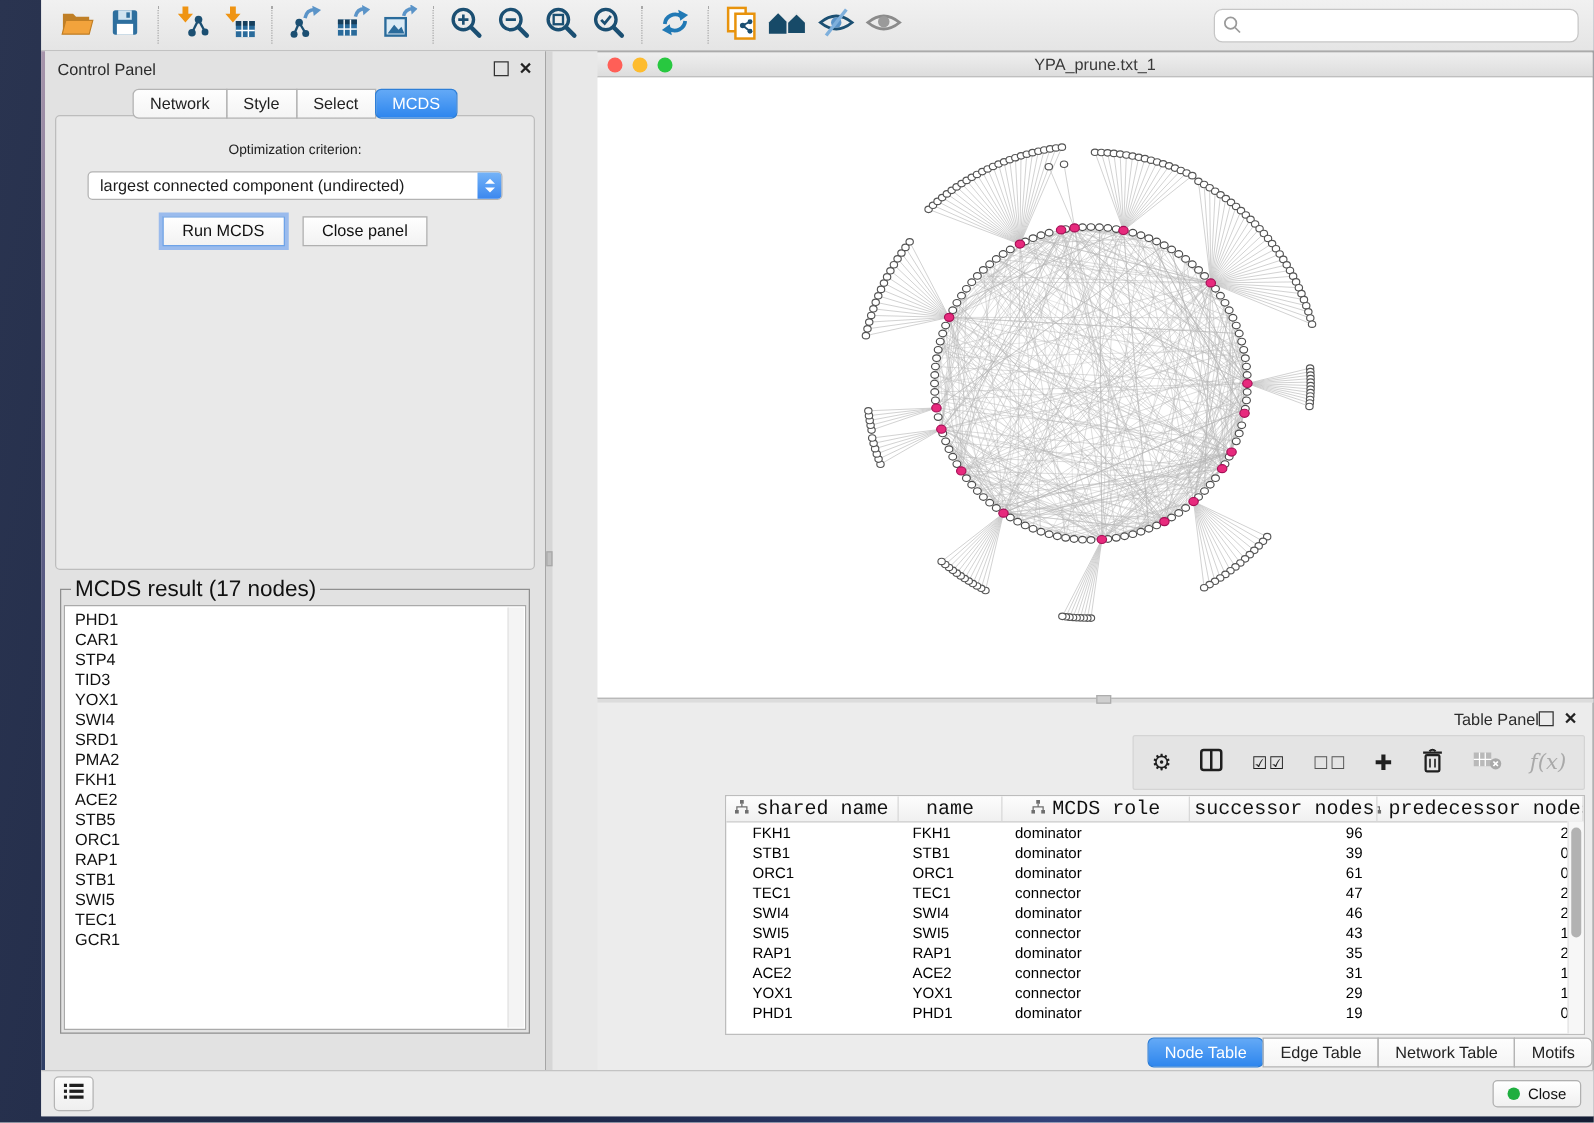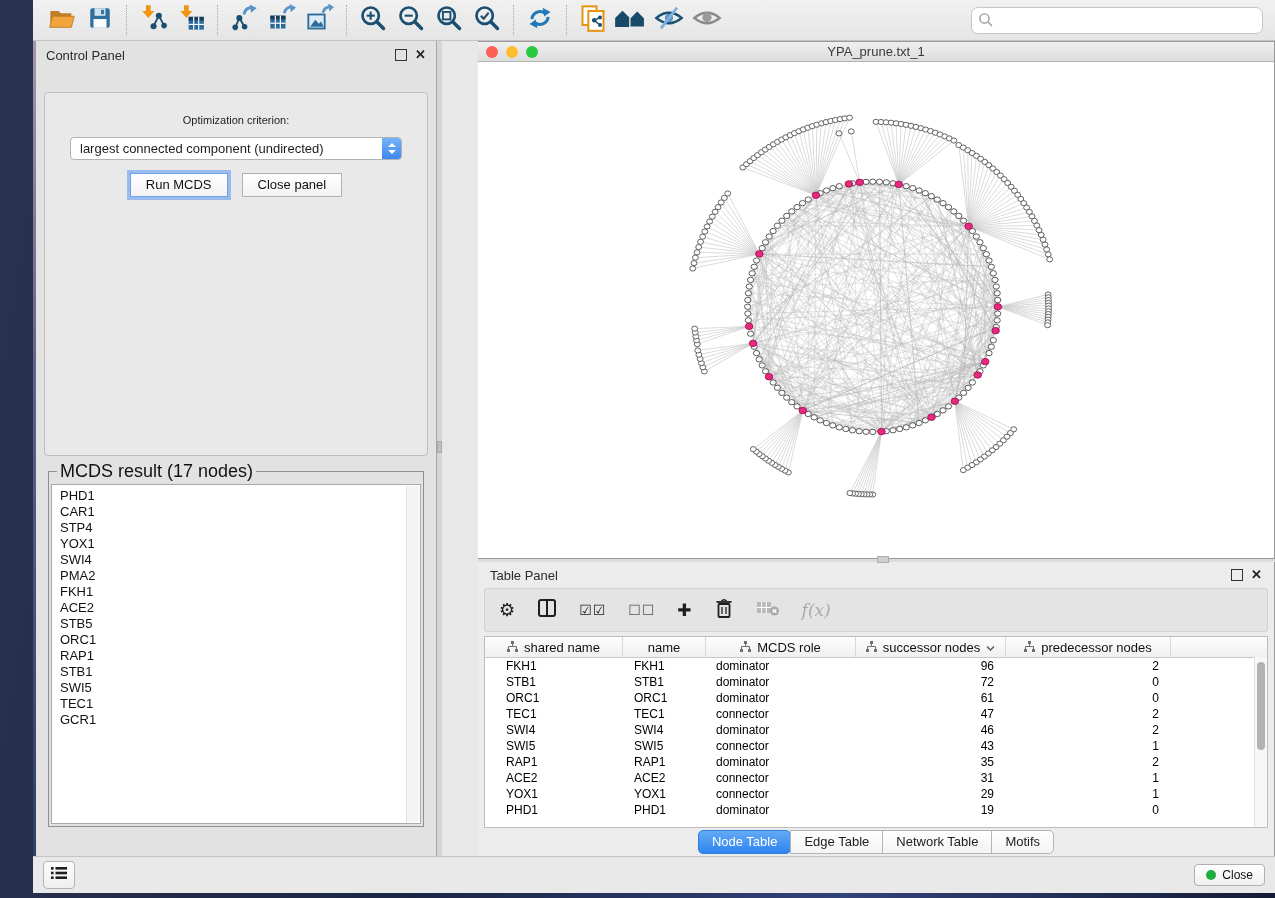--- a/index.html
+++ b/index.html
@@ -63,31 +63,31 @@
   
   .right-col{flex:1;display:flex;flex-direction:column;min-width:0;padding-left:36px;}
   .net-window{height:518px;flex:0 0 auto;display:flex;flex-direction:column;border:1px solid #9a9a9a;border-left:none;box-sizing:border-box;}
   .net-titlebar{height:19px;background:linear-gradient(#efefef,#dddddd);border-bottom:1px solid #b3b3b3;position:relative;flex:0 0 auto;}
   .lights{position:absolute;left:8px;top:4px;display:flex;gap:8px;}
   .light{width:12px;height:12px;border-radius:50%;}
   .net-title{text-align:center;font-size:13px;color:#3a3a3a;line-height:19px;}
   .net-canvas{flex:1;background:#fff;position:relative;overflow:hidden;}
   .net-canvas svg{position:absolute;inset:0;}
   
-  .table-panel{flex:1;background:#ececec;display:flex;flex-direction:column;min-height:0;border-right:1px solid #9a9a9a;box-sizing:border-box;}
+  .table-panel{flex:1;background:#ececec;display:flex;flex-direction:column;min-height:0;border-right:1px solid #9a9a9a;box-sizing:border-box;align-items:flex-end;}
   .tp-header{height:22px;display:flex;align-items:center;padding:2px 12px 0 12px;}
   .tp-toolbar{margin:2px 6px 4px 6px;height:42px;background:#e4e4e4;border:1px solid #d4d4d4;border-radius:2px;
               display:flex;align-items:center;padding:0 14px;gap:22px;flex:0 0 auto;}
   .ticon{font-size:18px;color:#1f1f1f;line-height:1;}
   .fx{font-family:"DejaVu Serif",serif;font-style:italic;font-size:17px;color:#a9a9a9;}
   .table-wrap{flex:1;margin:0 6px;background:#fff;border:1px solid #bdbdbd;position:relative;overflow:hidden;min-height:0;}
   .thead{display:grid;grid-template-columns:138px 83px 150px 150px 165px 1fr;height:20px;
          background:linear-gradient(#fdfdfd,#f0f0f0);border-bottom:1px solid #c9c9c9;}
-  .th{display:flex;align-items:center;justify-content:center;gap:6px;font-size:13px;color:#111;
-      border-right:1px solid #d8d8d8;overflow:hidden;white-space:nowrap;}
+  .th{display:flex;align-items:center;justify-content:center;gap:6px;font-size:16px;color:#111;
+      border-right:1px solid #d8d8d8;overflow:hidden;white-space:nowrap;font-family:Liberation Mono, monospace;}
   .th.filler{border-right:none;}
   .trow{display:grid;grid-template-columns:138px 83px 150px 150px 165px 1fr;height:16px;font-size:12px;color:#000;}
   .td{line-height:16px;white-space:nowrap;overflow:hidden;}
   .td.n1{padding-left:21px;} .td.n2{padding-left:11px;} .td.role{padding-left:10px;}
   .td.num{text-align:right;padding-right:12px;}
   .tscroll{position:absolute;top:20px;right:0;bottom:0;width:12px;background:#f7f7f7;border-left:1px solid #e2e2e2;}
   .tthumb{position:absolute;left:2px;top:5px;width:8px;height:88px;background:#b2b2b2;border-radius:5px;}
   .tp-tabs{height:28px;display:flex;justify-content:center;align-items:center;flex:0 0 auto;}
   
   .status-bar{height:37px;background:#e9e9e9;border-top:1px solid #c3c3c3;display:flex;align-items:center;
@@ -281,20 +281,26 @@
     <div class="wp-sliver"></div>
 
     <div class="control-panel">
       <div class="cp-header">
         <span class="panel-title">Control Panel</span>
         <span class="panel-icons">
           <span class="float-box"></span>
           <span class="close-x">✕</span>
         </span>
       </div>
+      <div class="cp-tabs">
+          <div class="tab">Network</div>
+          <div class="tab">Style</div>
+          <div class="tab">Select</div>
+          <div class="tab selected">MCDS</div>
+        </div>
       <div class="cp-content">
         <div class="opt-label">Optimization criterion:</div>
         <div class="dropdown">
           <div class="val">largest connected component (undirected)</div>
           <div class="stepper">
               <span class="arr-up"></span>
               <span class="arr-dn"></span>
             </div>
         </div>
         <div class="btn-row">
@@ -302,22 +308,24 @@
           <button class="btn">Close panel</button>
         </div>
       </div>
       <fieldset class="mcds-group">
         <legend>MCDS result (17 nodes)</legend>
         <div class="mcds-list">
           <div class="mcds-scroll"></div>
         <div class="mcds-item">PHD1</div>
             <div class="mcds-item">CAR1</div>
             <div class="mcds-item">STP4</div>
+            <div class="mcds-item">TID3</div>
             <div class="mcds-item">YOX1</div>
             <div class="mcds-item">SWI4</div>
+            <div class="mcds-item">SRD1</div>
             <div class="mcds-item">PMA2</div>
             <div class="mcds-item">FKH1</div>
             <div class="mcds-item">ACE2</div>
             <div class="mcds-item">STB5</div>
             <div class="mcds-item">ORC1</div>
             <div class="mcds-item">RAP1</div>
             <div class="mcds-item">STB1</div>
             <div class="mcds-item">SWI5</div>
             <div class="mcds-item">TEC1</div>
             <div class="mcds-item">GCR1</div>
@@ -1303,21 +1311,21 @@
                 <div class="td n2">FKH1</div>
                 <div class="td role">dominator</div>
                 <div class="td num">96</div>
                 <div class="td num">2</div>
                 <div class="td "> </div>
               </div>
               <div class="trow">
                 <div class="td n1">STB1</div>
                 <div class="td n2">STB1</div>
                 <div class="td role">dominator</div>
-                <div class="td num">72</div>
+                <div class="td num">39</div>
                 <div class="td num">0</div>
                 <div class="td "> </div>
               </div>
               <div class="trow">
                 <div class="td n1">ORC1</div>
                 <div class="td n2">ORC1</div>
                 <div class="td role">dominator</div>
                 <div class="td num">61</div>
                 <div class="td num">0</div>
                 <div class="td "> </div>

